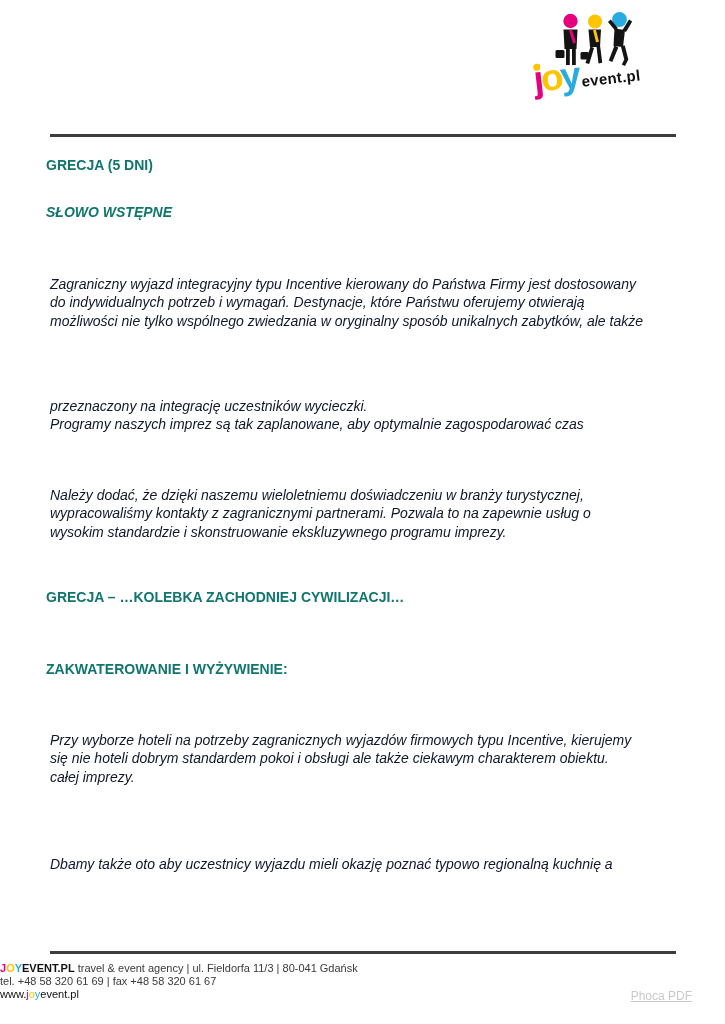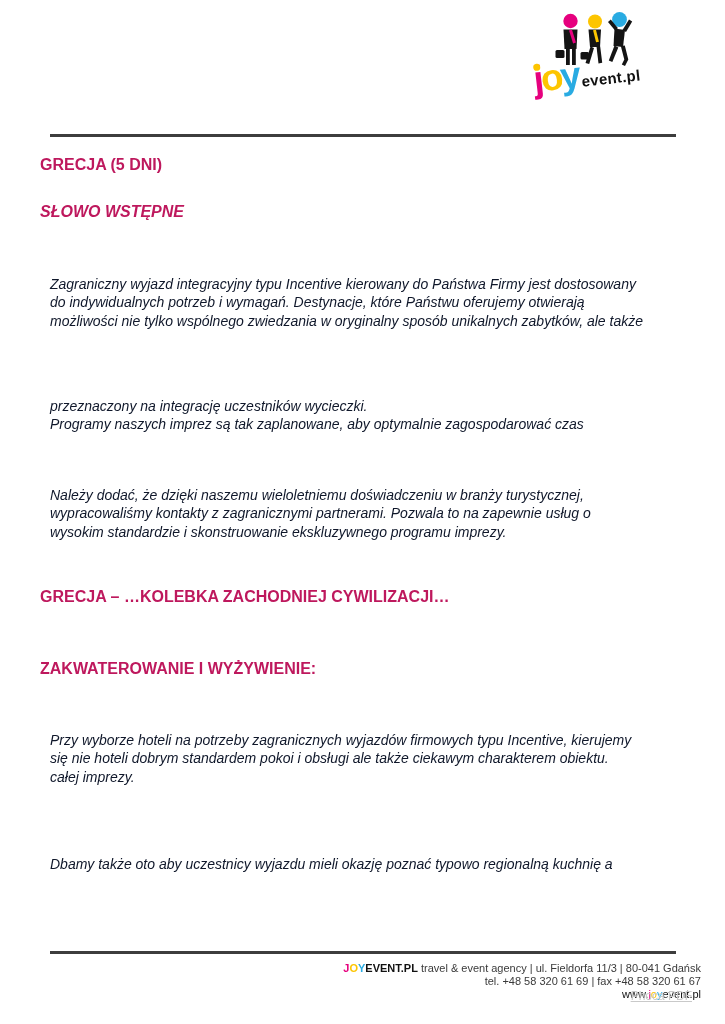--- a/index.html
+++ b/index.html
@@ -35,38 +35,38 @@
   .logo-joy .l-y { color: #29abe2; }
   .logo-suffix { font-size: 15px; color: #111; margin-left: 3px; letter-spacing: 0.3px; }
 
   
   .rule { position: absolute; left: 50px; width: 626px; background: #3d3d3d; }
   .rule-top { top: 134px; height: 2.5px; }
   .rule-bottom { top: 951px; height: 2.5px; }
 
   
   .doc-heading {
-    position: absolute; left: 40px;
-    font-size: 16px; font-weight: bold; color: #be185d;
+    position: absolute; left: 46px;
+    font-size: 14px; font-weight: bold; color: #0f766e;
     line-height: 18px; white-space: nowrap;
   }
   .underlined { text-decoration-thickness: 1.5px; text-underline-offset: 3px; }
   .italic { font-style: italic; }
 
   .body-para {
     position: absolute; left: 50px; width: 620px;
     font-size: 14px; font-style: italic; color: #0f172a;
     line-height: 18.4px;
   }
   .body-para .line { display: block; }
 
   
   .footer-text {
     position: absolute; left: 0; top: 962px; width: 701px;
-    text-align: right; font-size: 11px; line-height: 13px; color: #3a3a3a;
+    text-align: left; font-size: 11px; line-height: 13px; color: #3a3a3a;
   }
   .footer-brand { font-weight: bold; color: #111; }
   .c-magenta { color: #e6007e; }
   .c-yellow  { color: #fdc500; }
   .c-cyan    { color: #29abe2; }
   .footer-www { font-weight: normal; color: #111; }
 
   .phoca-link {
     position: absolute; right: 33px; top: 989px;
     font-size: 12px; color: #c9c9c9;

